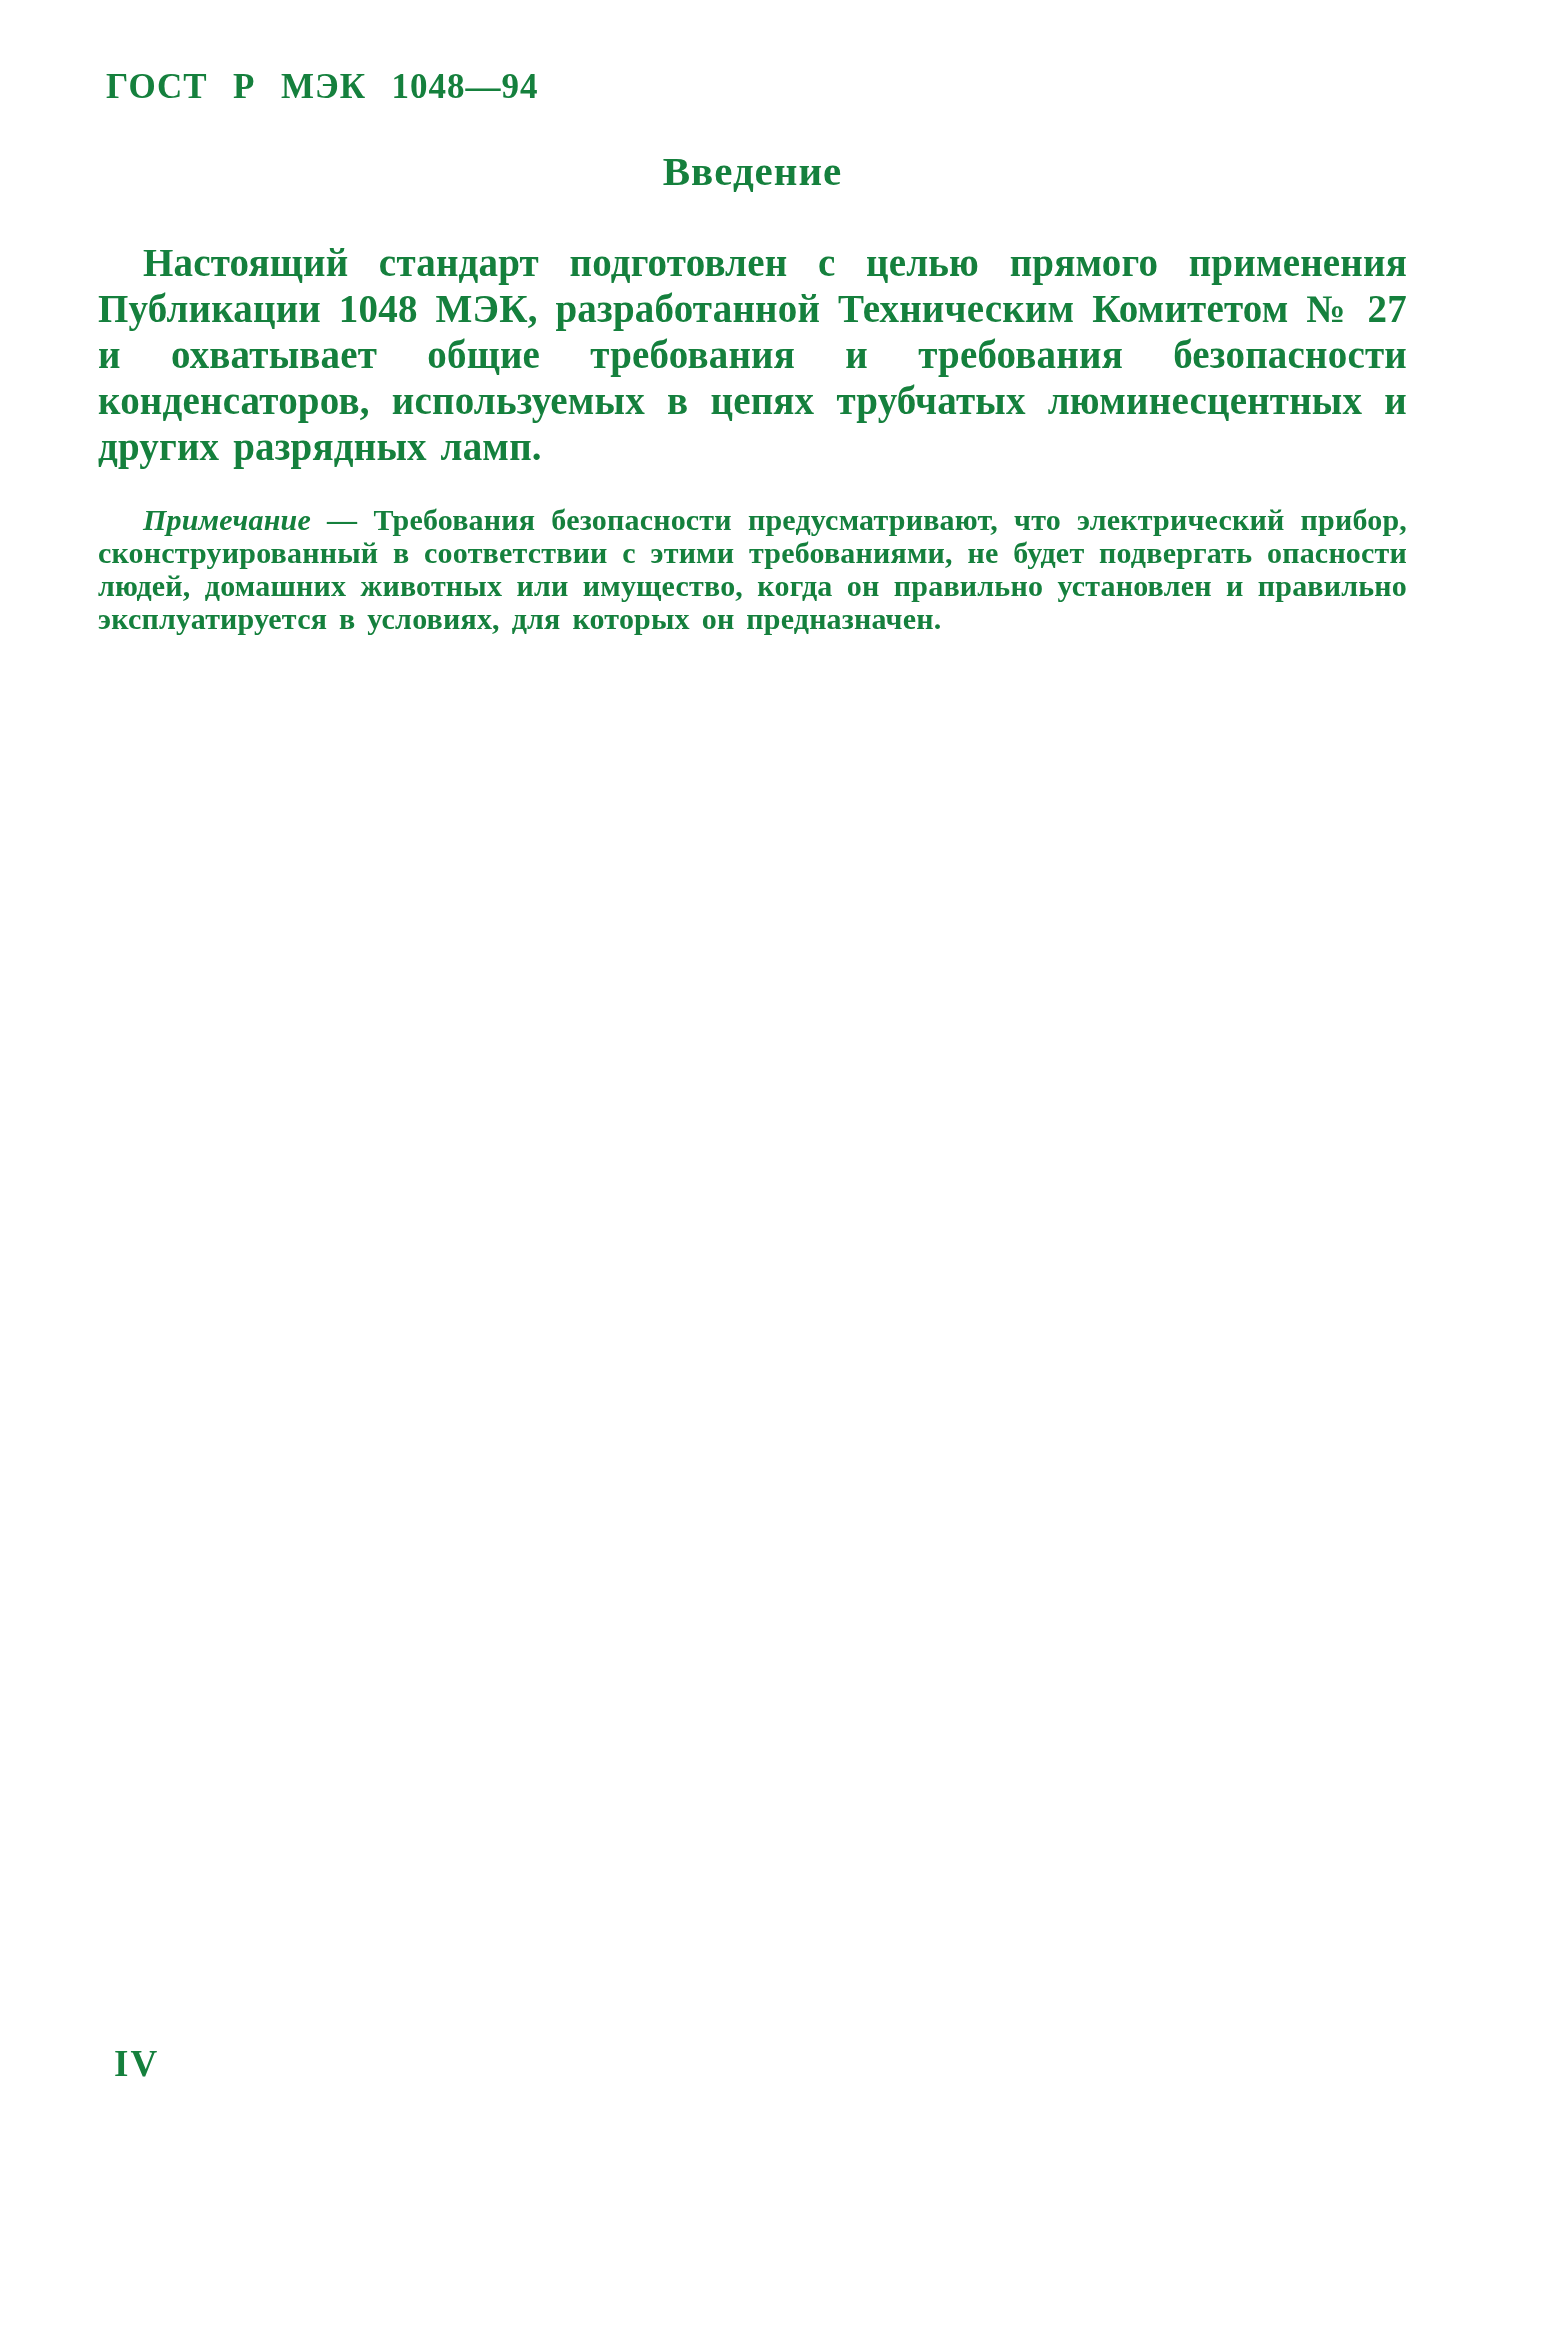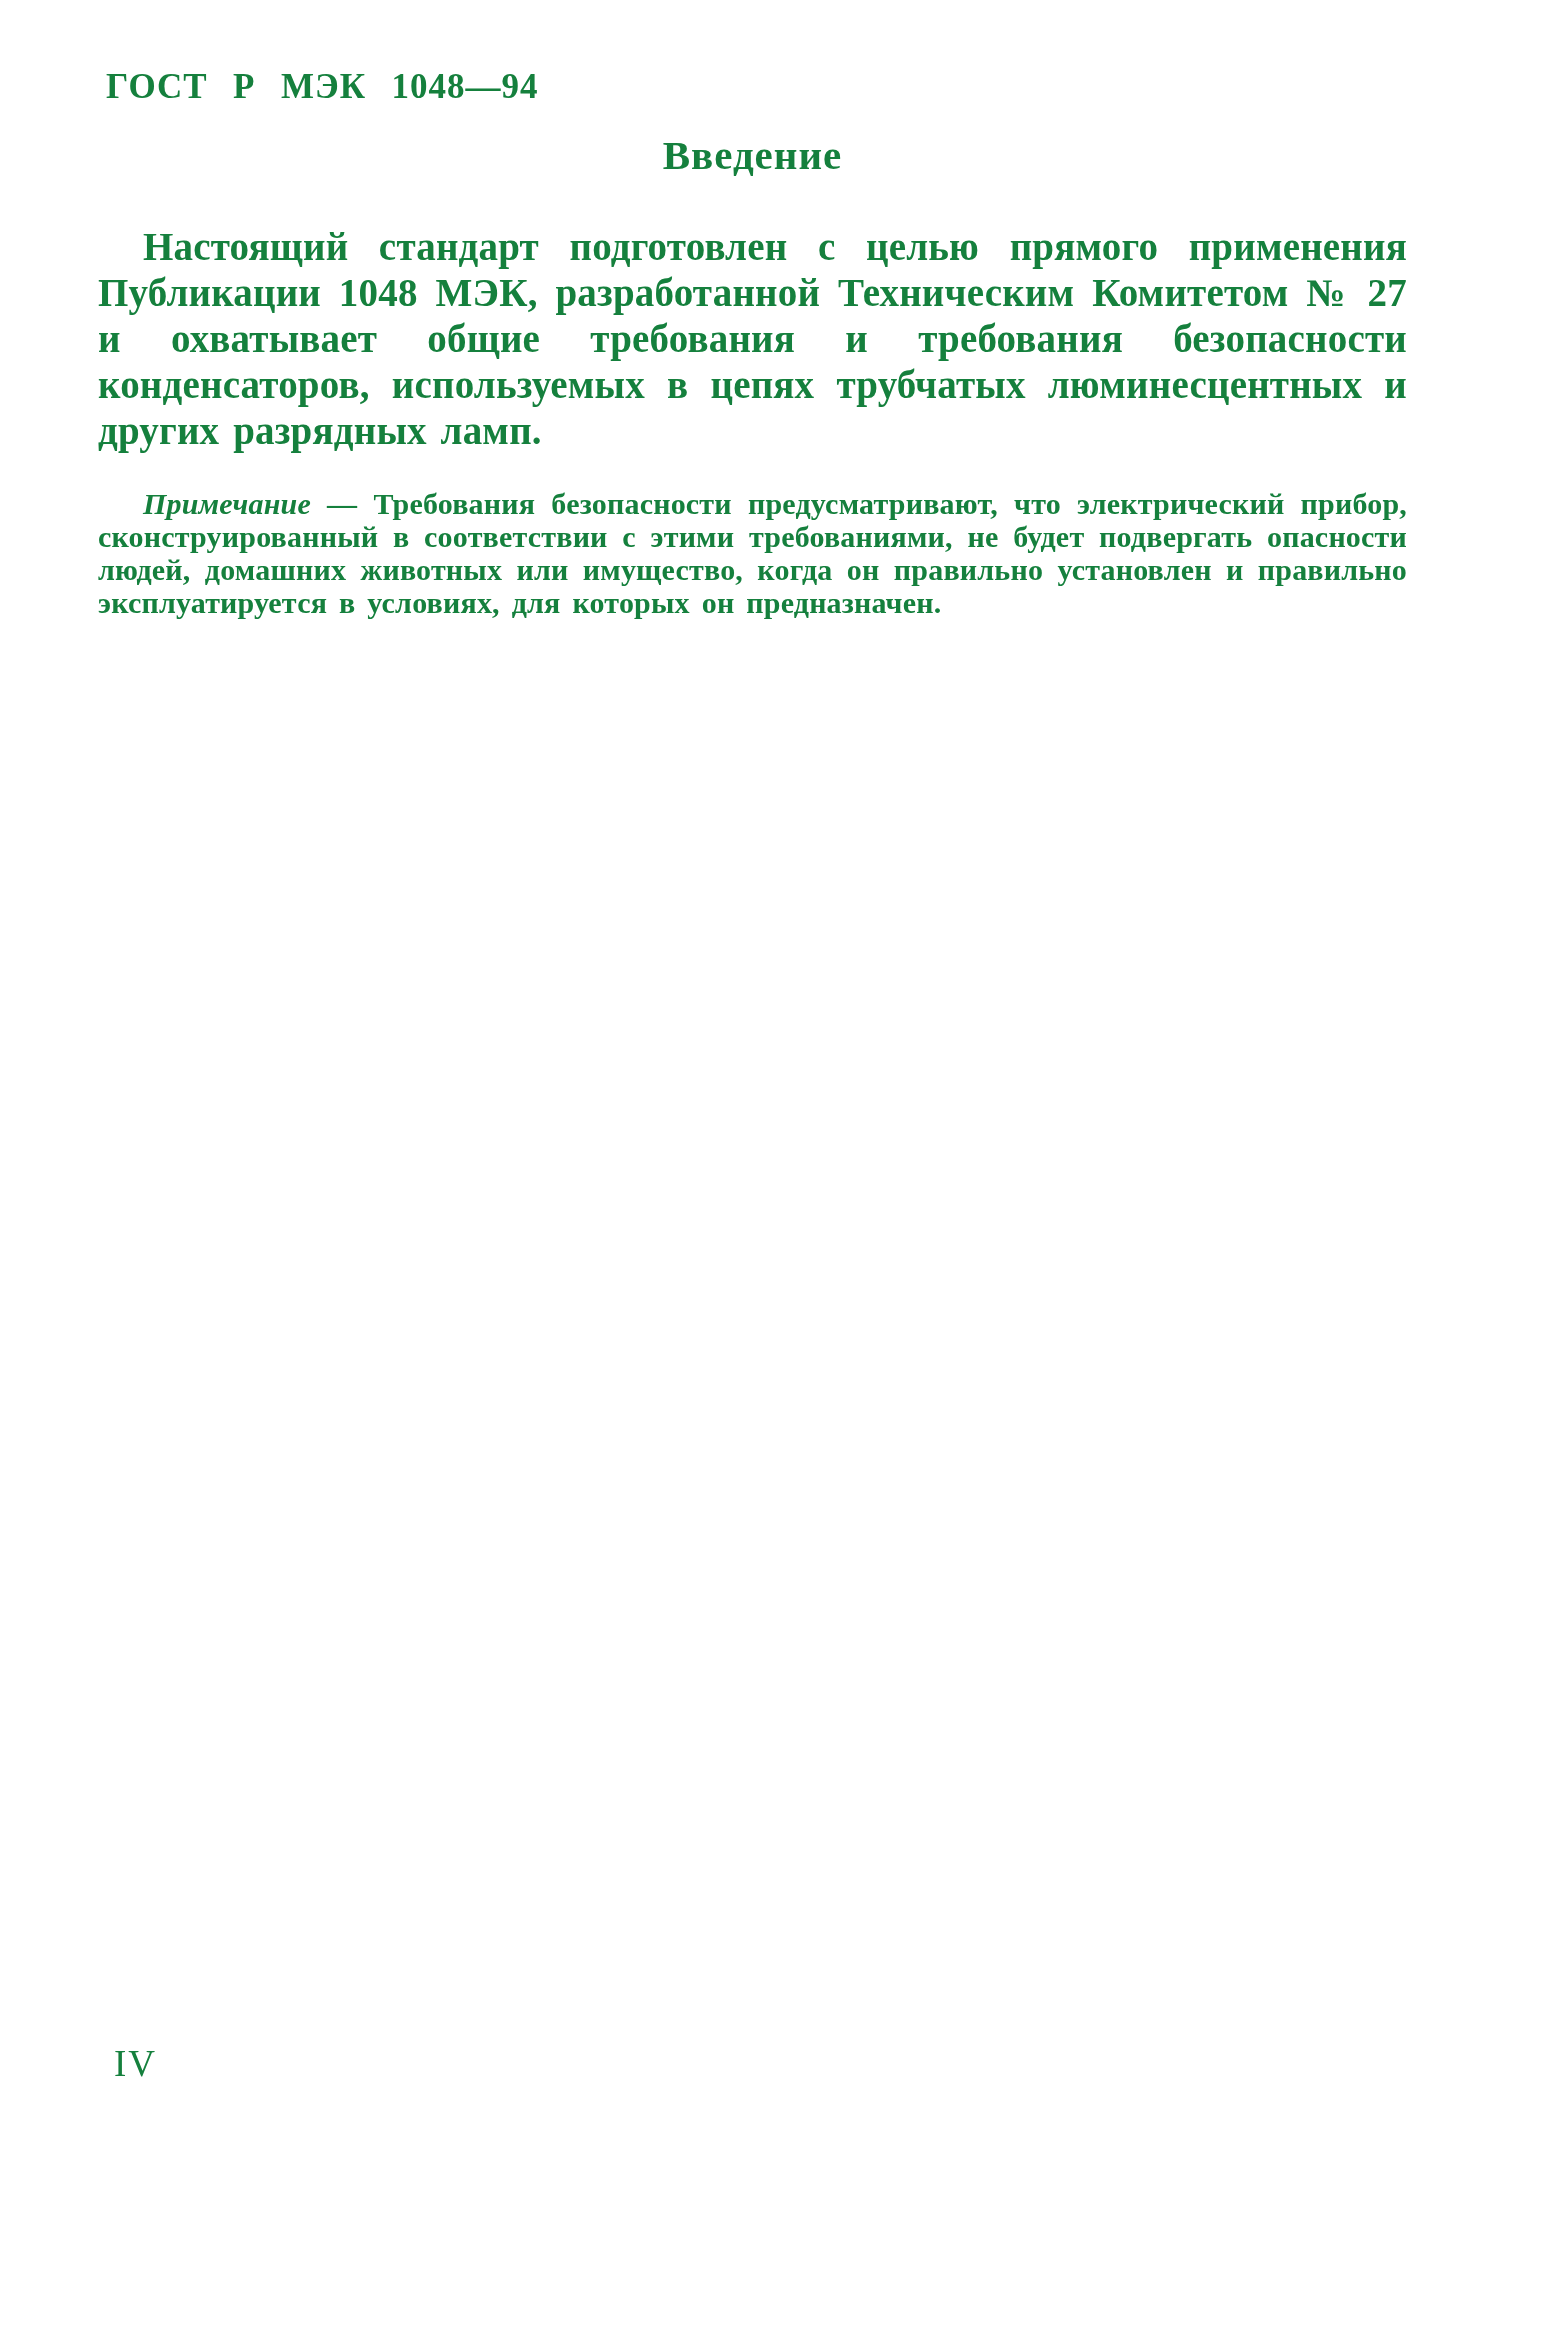--- a/index.html
+++ b/index.html
@@ -23,21 +23,21 @@
     top: 67px;
     font-size: 35px;
     font-weight: bold;
     letter-spacing: 1px;
     word-spacing: 15.7px;
     white-space: nowrap;
   }
   .content {
     position: absolute;
     left: 98px;
-    top: 131px;
+    top: 147px;
     width: 1309px;
   }
   .section-title {
     text-align: center;
     font-size: 41px;
     font-weight: bold;
     margin: 0 0 45px 0;
     letter-spacing: 1px;
   }
   .para {
@@ -61,21 +61,21 @@
     letter-spacing: 0.2px;
   }
   .note-label {
     font-style: italic;
   }
   .page-number {
     position: absolute;
     left: 114px;
     top: 2042px;
     font-size: 37px;
-    font-weight: normal;
+    font-weight: bold;
     letter-spacing: 2px;
   }
 </style>
 </head>
 <body>
 
 <div class="page">
 
   <div class="doc-code">ГОСТ Р МЭК 1048—94</div>
 

